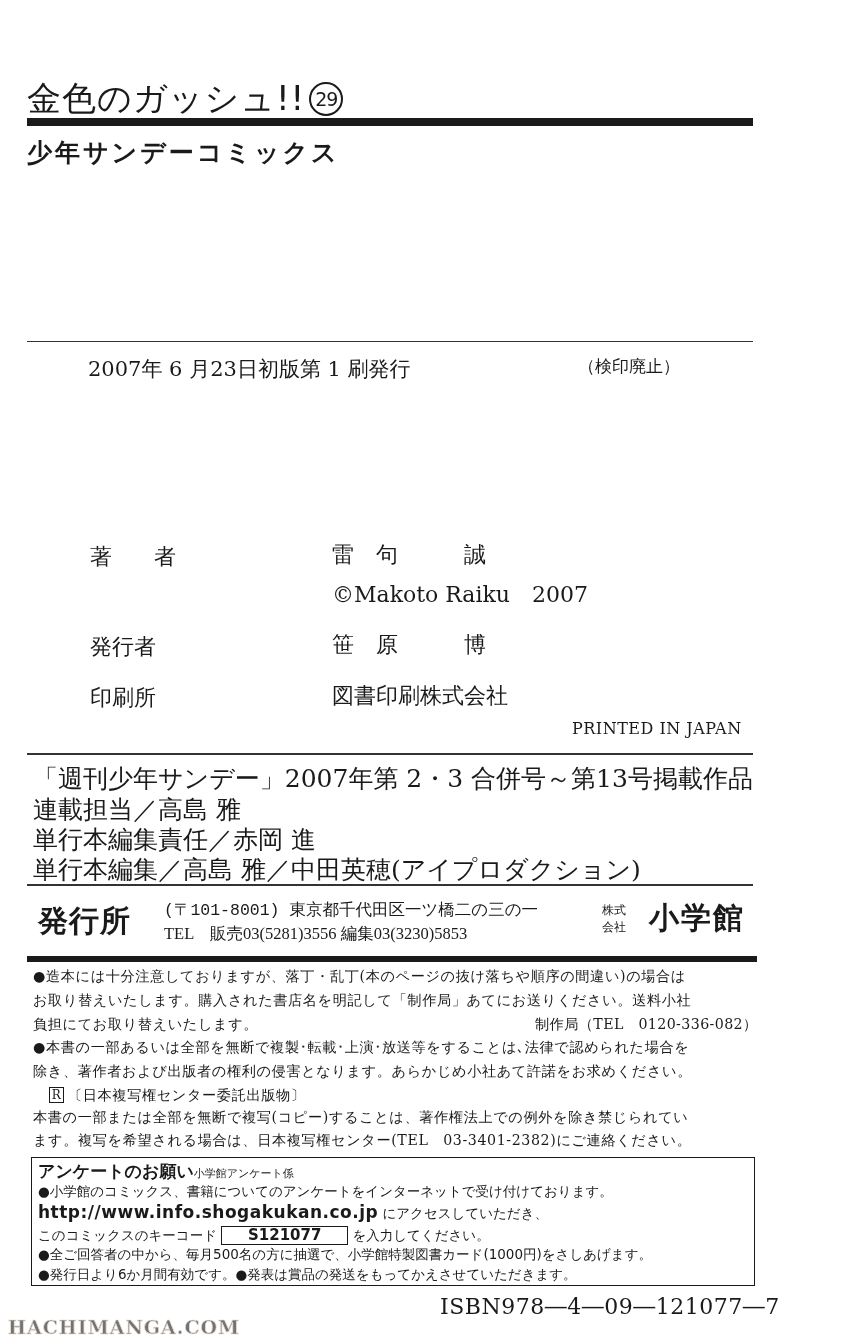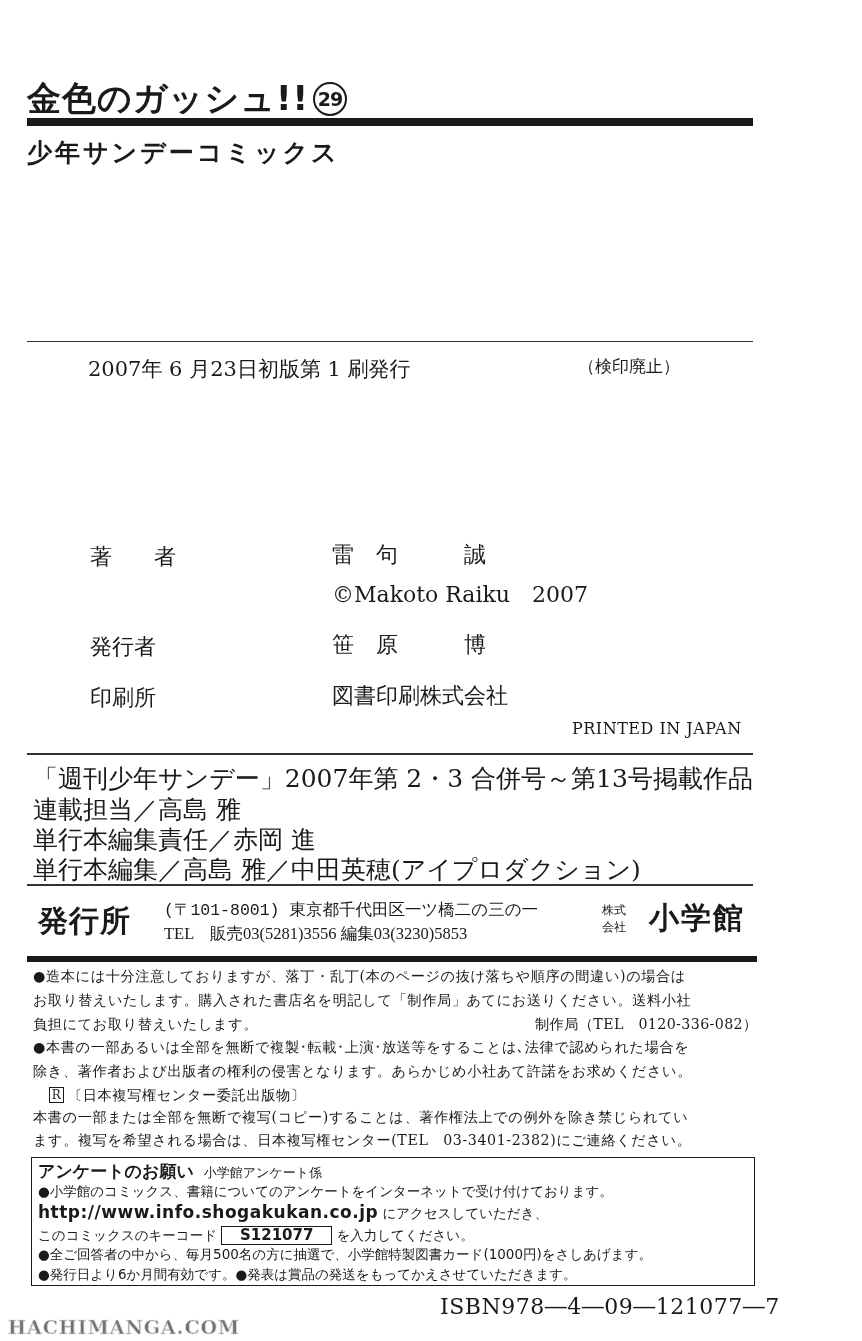--- a/index.html
+++ b/index.html
@@ -6,21 +6,21 @@
   body {
     width: 862px; height: 1341px; background: #ffffff; position: relative; overflow: hidden;
     color: #1a1a1a;
     font-family: "DejaVu Serif", "Liberation Serif", serif;
   }
   .abs { position: absolute; white-space: nowrap; }
   .sans { font-family: "DejaVu Sans", "Liberation Sans", sans-serif; }
   .serif { font-family: "DejaVu Serif", "Liberation Serif", serif; }
 
   
-  .title { left: 27px; top: 76px; font-size: 34px; font-weight: bold; letter-spacing: 1px; }
+  .title { left: 27px; top: 76px; font-size: 34px; font-weight: normal; letter-spacing: 1px; }
   .title .vol {
     display: inline-block; width: 30px; height: 30px; border: 2px solid #1a1a1a; border-radius: 50%;
     font-size: 19px; line-height: 30px; text-align: center; vertical-align: 4px; margin-left: 4px;
     letter-spacing: -1px;
   }
   .rule-thick { left: 27px; top: 118px; width: 726px; height: 8px; background: #1a1a1a; }
   .series { left: 27px; top: 136px; font-size: 25px; font-weight: bold; letter-spacing: 3px; }
 
   .rule-thin { height: 1px; background: #333; }
 
@@ -45,24 +45,24 @@
   .rbox {
     display: inline-block; border: 1px solid #1a1a1a; width: 13px; height: 14px; line-height: 14px;
     text-align: center; font-size: 12px; margin-right: 4px; vertical-align: 1px;
   }
 
   .survey-box {
     left: 31px; top: 1157px; width: 724px; height: 129px; border: 1.5px solid #1a1a1a; box-sizing: border-box;
   }
   .sv { left: 38px; font-size: 13.5px; }
   .sv-title { font-size: 17px; font-weight: bold; }
-  .sv-sub { font-size: 13px; margin-left: 10px; }
+  .sv-sub { font-size: 11px; margin-left: 0; }
   .url { font-size: 17px; font-weight: bold; letter-spacing: 0.5px; }
   .keycode {
-    display: inline-block; border: 1.5px solid #1a1a1a; padding: 0 18px; font-size: 15px; font-weight: bold;
+    display: inline-block; border: 1.5px solid #1a1a1a; padding: 0 26px; font-size: 15px; font-weight: bold;
     line-height: 17px; margin: 0 4px; vertical-align: 0px;
   }
 
   .isbn { left: 440px; top: 1294px; font-size: 22px; letter-spacing: 0.5px; }
   .watermark {
     left: 8px; top: 1316px; font-size: 19px; font-weight: bold; letter-spacing: 1px; color: #737373;
     -webkit-text-stroke: 0.7px #e6dcd4; font-family: "DejaVu Serif", serif;
   }
 </style>
 </head>

